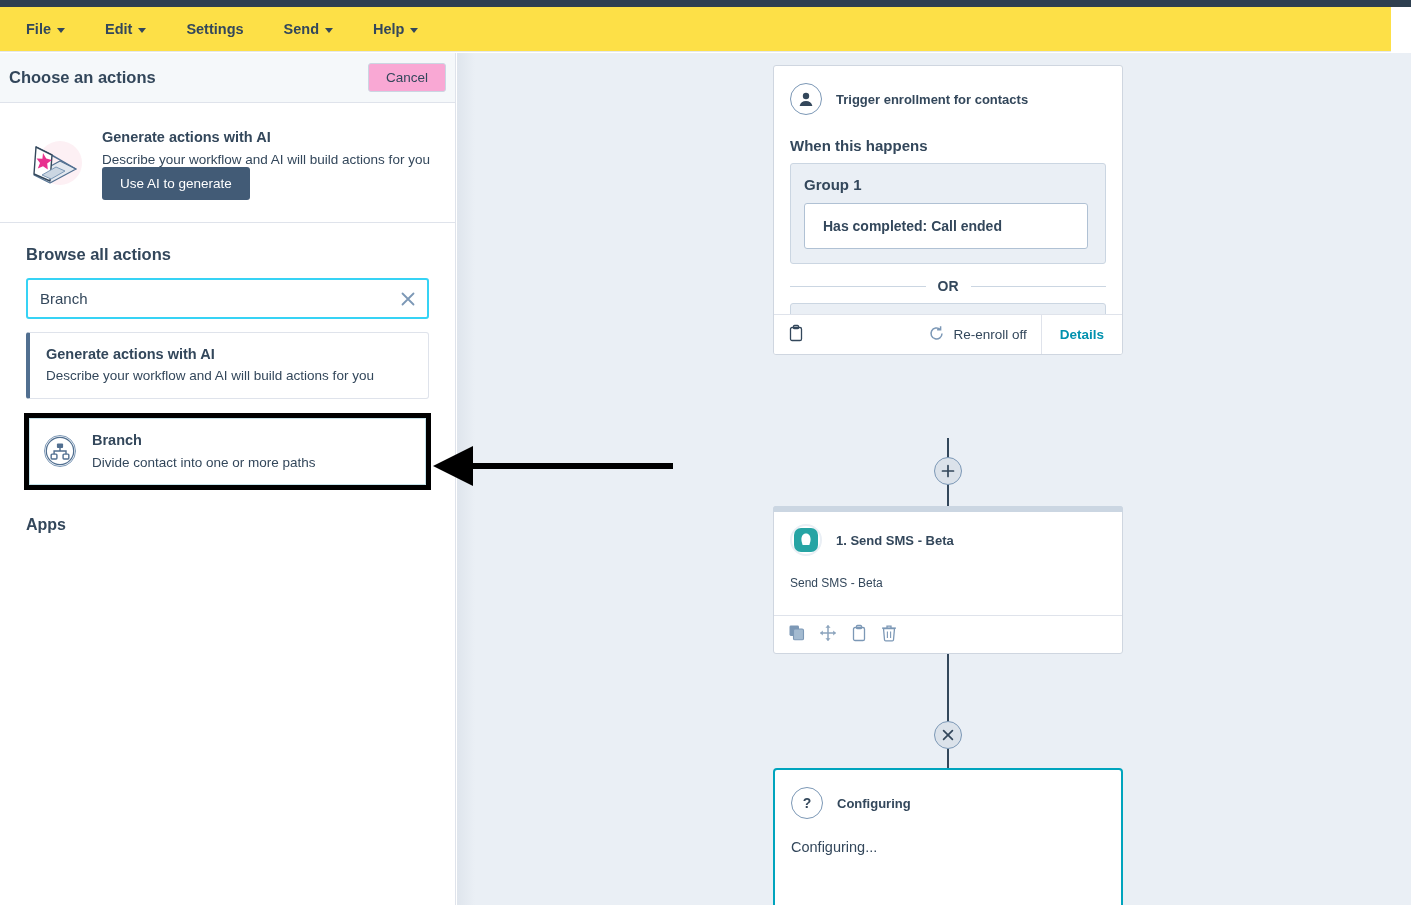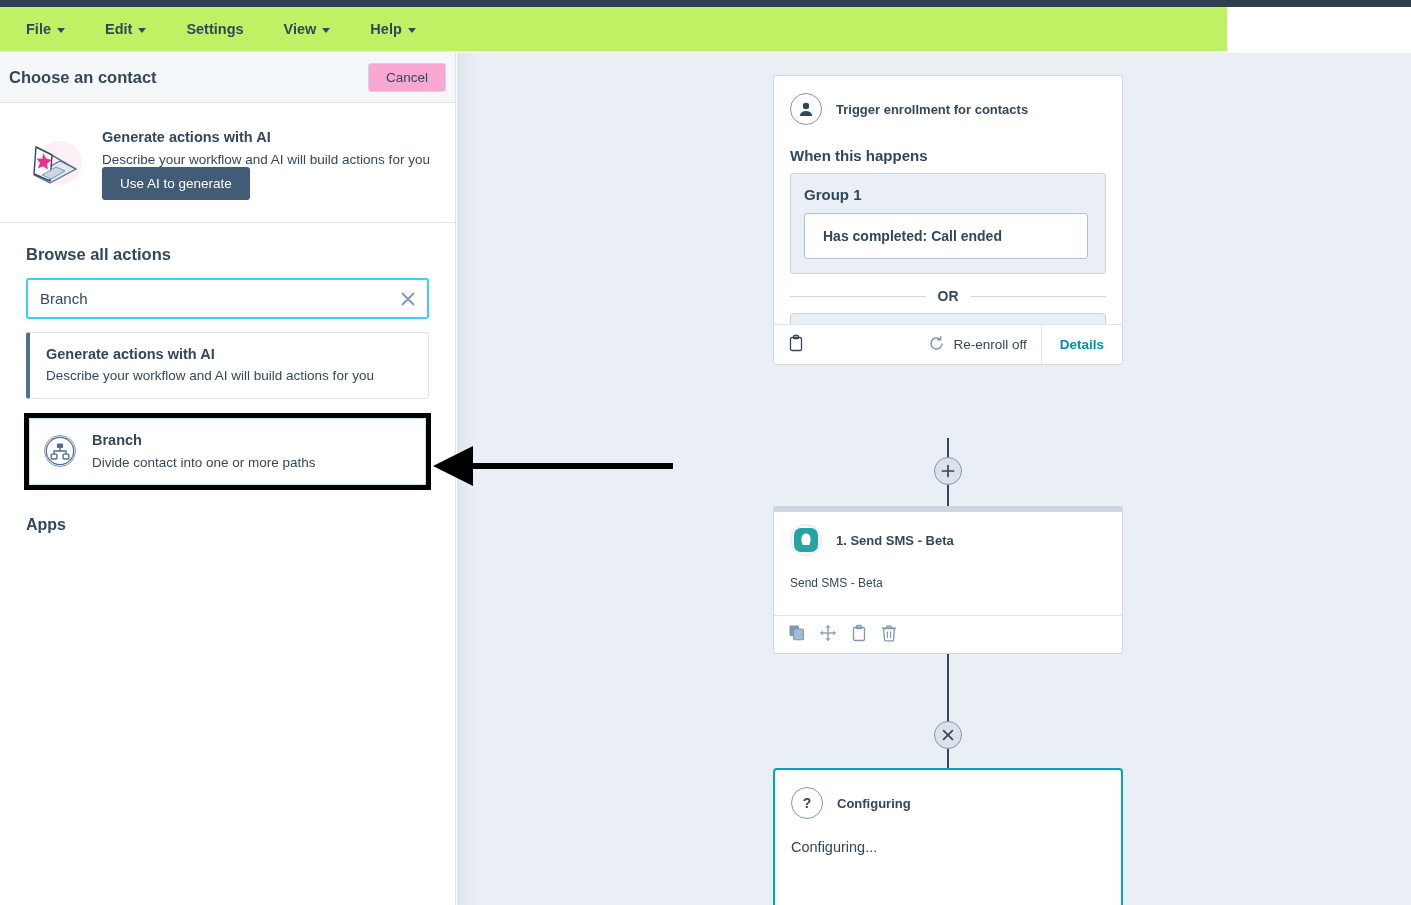--- a/index.html
+++ b/index.html
@@ -12,22 +12,22 @@
   .app { position: relative; width: 1411px; height: 905px; }
 
   
   .topstrip {
     position: absolute; left: 0; top: 0; width: 1411px; height: 7px;
     background: #2e3f50;
   }
 
   
   .menubar {
-    position: absolute; left: 0; top: 7px; width: 1227px; height: 45px;
-    background: #bef264;
+    position: absolute; left: 0; top: 7px; width: 1391px; height: 45px;
+    background: #fde047;
     border-bottom: 1px solid #e5e8ec;
     display: flex; align-items: center;
     padding-left: 26px;
   }
   .menu-item {
     display: flex; align-items: center; gap: 6px;
     font-size: 14.5px; font-weight: bold; color: #33475b;
     margin-right: 40px; cursor: default;
   }
   .caret {
@@ -144,21 +144,21 @@
   .card {
     position: absolute;
     width: 350px; left: 316px;
     background: #ffffff;
     border: 1px solid #cfd6e0;
     border-radius: 3px;
   }
 
   
   #trigger-card {
-    top: 22px; height: 290px; overflow: hidden; padding: 0;
+    top: 12px; height: 290px; overflow: hidden; padding: 0;
   }
   .card-head {
     display: flex; align-items: center; gap: 14px;
     padding: 17px 16px 0 16px;
   }
   .circ-icon {
     width: 32px; height: 32px; border-radius: 50%;
     border: 1.5px solid #7c98b6; background: #fff;
     display: flex; align-items: center; justify-content: center;
     flex: 0 0 32px;
@@ -261,33 +261,33 @@
       <span class="caret"></span>
     </div>
     <div class="menu-item">
       <span>Edit</span>
       <span class="caret"></span>
     </div>
     <div class="menu-item">
       <span>Settings</span>
     </div>
     <div class="menu-item">
-      <span>View</span>
+      <span>Send</span>
       <span class="caret"></span>
     </div>
     <div class="menu-item">
       <span>Help</span>
       <span class="caret"></span>
     </div>
   </div>
 
   <div class="panel">
 
     <div class="panel-header">
-      <div class="panel-title">Choose an contact</div>
+      <div class="panel-title">Choose an actions</div>
       <button class="cancel-btn">Cancel</button>
     </div>
 
     <div class="ai-promo">
       <div class="laptop-wrap">
         <svg width="66" height="60" viewBox="0 0 66 60">
           <ellipse cx="40" cy="30" rx="22" ry="22" fill="#fdf0f4"></ellipse>
           <path d="M14 42 L30 50 L56 36 L40 28 Z" fill="#e3e8ef" stroke="#516f90" stroke-width="1.2" stroke-linejoin="round"></path>
           <path d="M16 14 L40 27 L56 36 L32 22 Z" fill="#f0f3f7" stroke="#516f90" stroke-width="1.2" stroke-linejoin="round"></path>
           <path d="M16 14 L32 22 L30 48 L14 41 Z" fill="#ffffff" stroke="#33475b" stroke-width="1.4" stroke-linejoin="round"></path>

